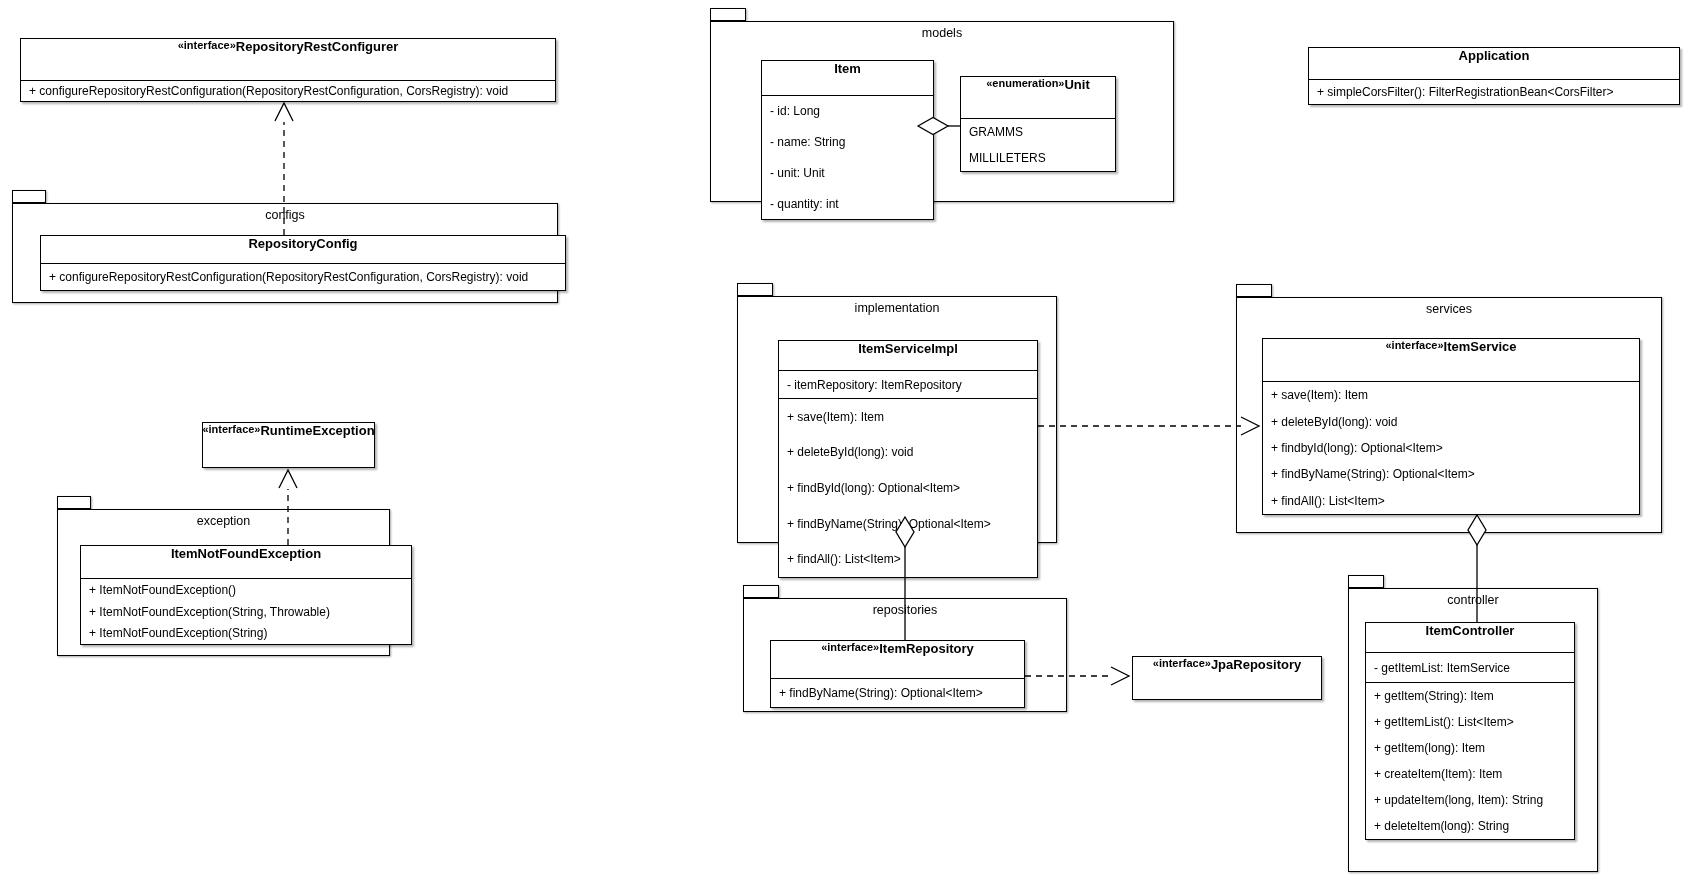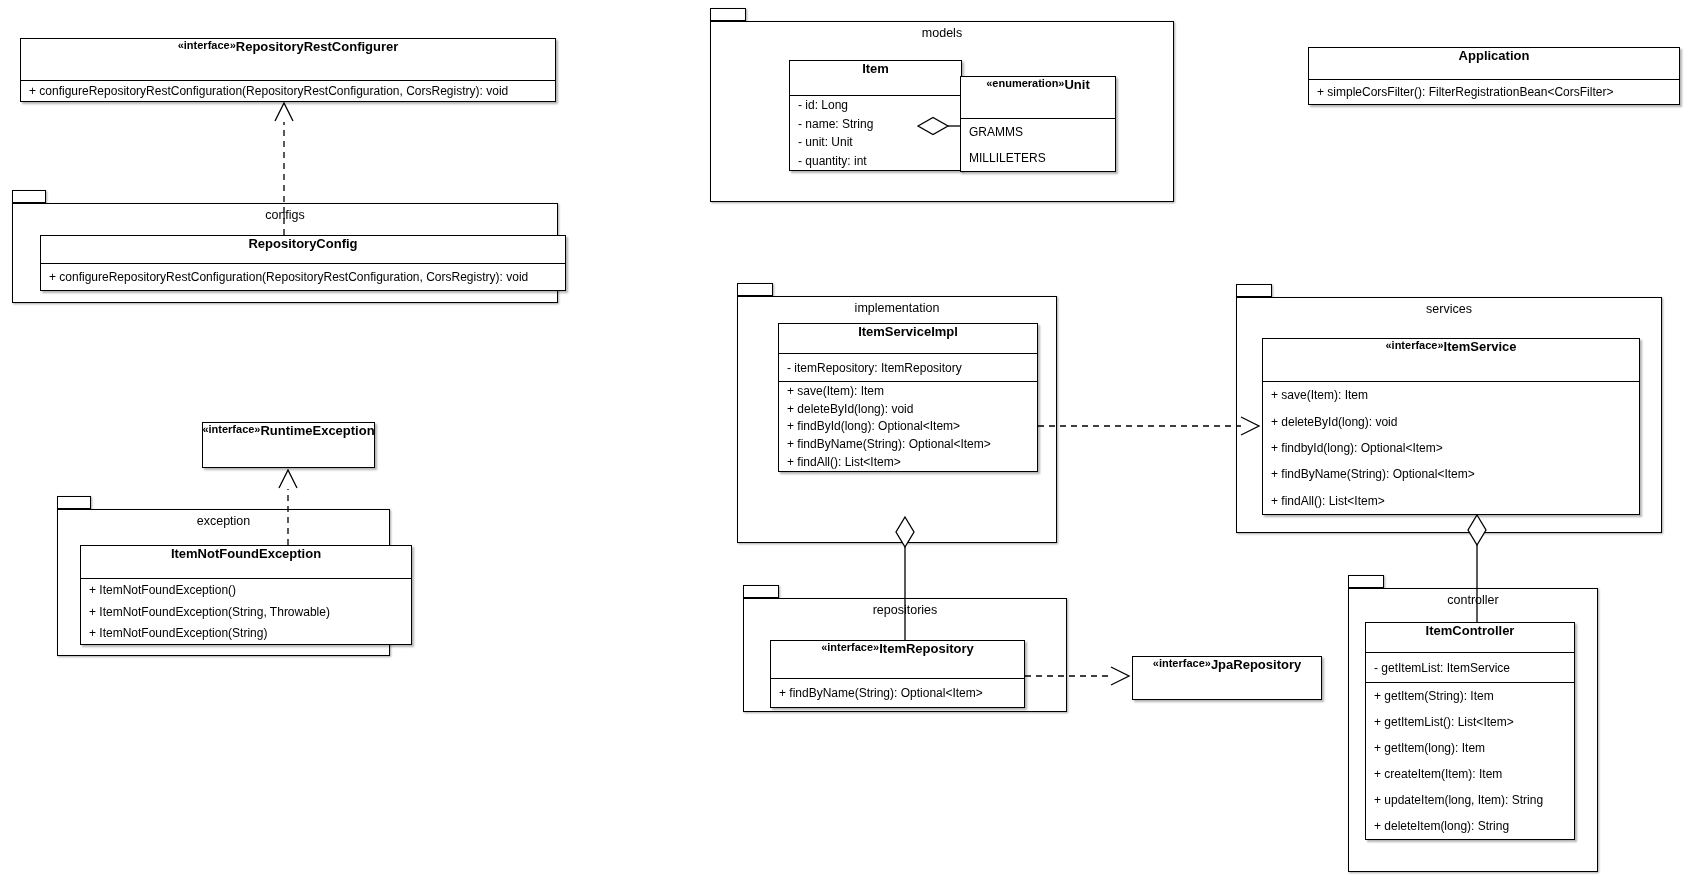--- a/index.html
+++ b/index.html
@@ -98,21 +98,21 @@
     <div class="head" style="height:32px">
       <div class="cname">ItemNotFoundException</div>
     </div>
     <div class="comp grow">
       <div class="row">+ ItemNotFoundException()</div>
       <div class="row">+ ItemNotFoundException(String, Throwable)</div>
       <div class="row">+ ItemNotFoundException(String)</div>
     </div>
   </div>
 
-  <div class="uml-box" style="left:789px;top:60px;width:173px;height:111px">
+  <div class="uml-box" style="left:761px;top:60px;width:173px;height:160px">
     <div class="head" style="height:34px">
       <div class="cname">Item</div>
     </div>
     <div class="comp grow">
       <div class="row">- id: Long</div>
       <div class="row">- name: String</div>
       <div class="row">- unit: Unit</div>
       <div class="row">- quantity: int</div>
     </div>
   </div>
@@ -130,21 +130,21 @@
 
   <div class="uml-box" style="left:1308px;top:47px;width:372px;height:58px">
     <div class="head" style="height:31px">
       <div class="cname">Application</div>
     </div>
     <div class="comp grow">
       <div class="row">+ simpleCorsFilter(): FilterRegistrationBean&lt;CorsFilter&gt;</div>
     </div>
   </div>
 
-  <div class="uml-box" style="left:778px;top:323px;width:260px;height:149px">
+  <div class="uml-box" style="left:778px;top:340px;width:260px;height:238px">
     <div class="head" style="height:29px">
       <div class="cname">ItemServiceImpl</div>
     </div>
     <div class="comp" style="height:28px">
       <div class="row">- itemRepository: ItemRepository</div>
     </div>
     <div class="comp grow">
       <div class="row">+ save(Item): Item</div>
       <div class="row">+ deleteById(long): void</div>
       <div class="row">+ findById(long): Optional&lt;Item&gt;</div>

